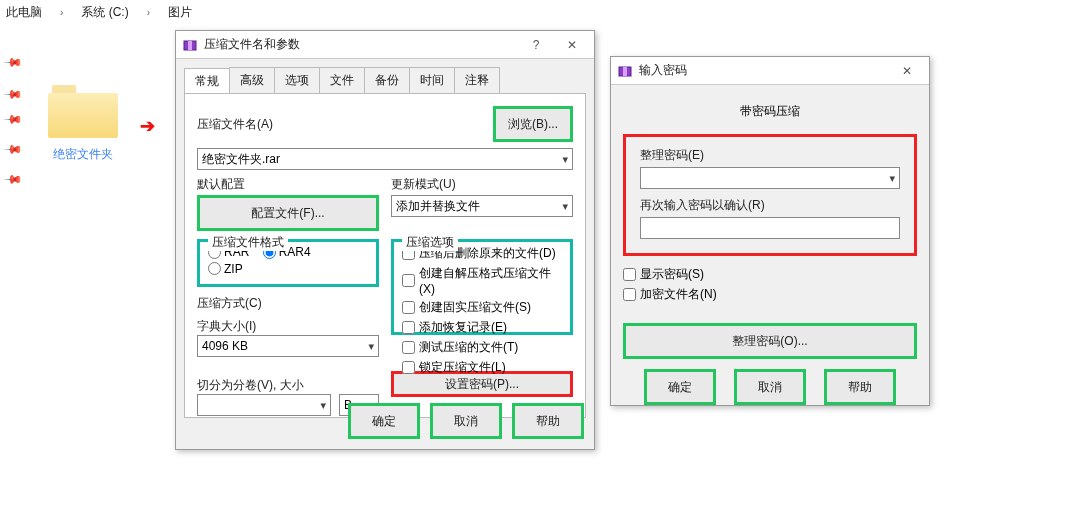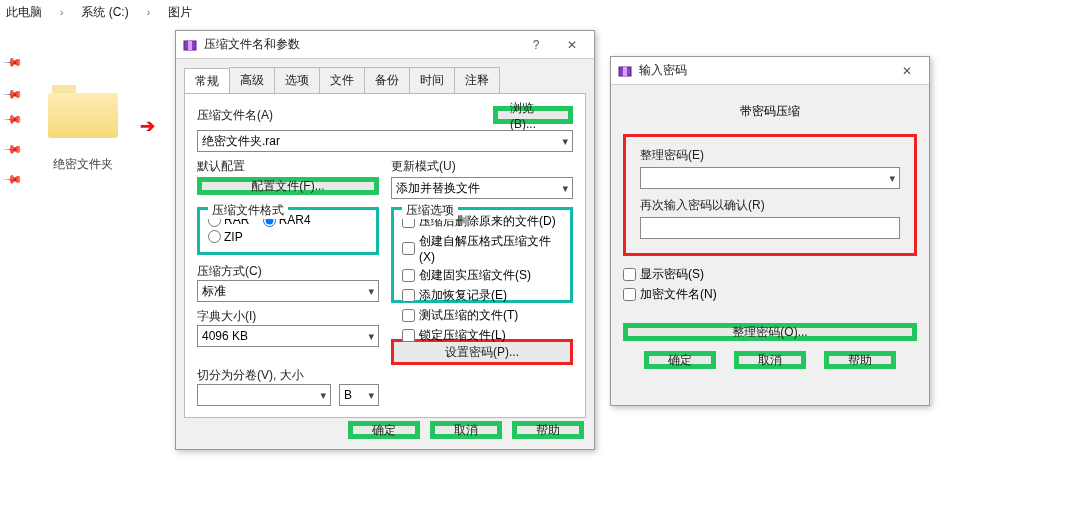--- a/index.html
+++ b/index.html
@@ -9,21 +9,21 @@
   .breadcrumb { display: flex; align-items: center; gap: 18px; padding: 4px 6px; color: #222; }
   .breadcrumb .sep { color: #666; font-size: 10px; }
 
   
   .left-area { position: absolute; left: 0; top: 28px; width: 170px; }
   .pin { position: absolute; left: 6px; color: #888; transform: rotate(45deg); }
   .folder-item { position: absolute; left: 38px; top: 55px; width: 90px; text-align: center; }
   .folder-icon { width: 70px; height: 55px; margin: 0 auto; position: relative; }
   .folder-tab { position: absolute; top: 2px; left: 4px; width: 24px; height: 10px; background: #f8e3a0; border-radius: 2px 2px 0 0; }
   .folder-body { position: absolute; top: 10px; left: 0; width: 70px; height: 45px; background: linear-gradient(#fdedb5,#f8d97a); border-radius: 2px; }
-  .folder-label { margin-top: 18px; color: #404040; }
+  .folder-label { margin-top: 8px; color: #3b82f6; }
   .arrow { position: absolute; left: 140px; top: 115px; color: #e11; font-size: 18px; font-weight: bold; }
 
   
   .dialog { position: absolute; background: #f0f0f0; border: 1px solid #999; box-shadow: 2px 2px 6px rgba(0,0,0,.25); }
   .titlebar { display: flex; align-items: center; background: #fff; border-bottom: 1px solid #ccc; height: 28px; padding: 0 4px 0 6px; }
   .titlebar .ticon { width: 16px; height: 16px; margin-right: 6px; display: inline-flex; align-items: center; justify-content: center; }
   .titlebar .title { flex: 1; color: #222; }
   .titlebar .winbtn { width: 36px; height: 24px; display: inline-flex; align-items: center; justify-content: center; color: #555; }
 
   
@@ -31,21 +31,21 @@
   .tabs { display: flex; padding: 8px 8px 0 8px; background: #f0f0f0; }
   .tab { padding: 4px 10px; border: 1px solid #bbb; border-bottom: none; background: #f0f0f0; color: #222; margin-right: -1px; }
   .tab.active { background: #fff; position: relative; top: 1px; }
   .tab-body { background: #fff; margin: 0 8px 8px 8px; border: 1px solid #bbb; padding: 12px; height: 325px; position: relative; }
 
   .row { display: flex; align-items: center; gap: 8px; margin-bottom: 6px; }
   .lbl { color: #222; }
   .text-input { border: 1px solid #888; background: #fff; height: 22px; padding: 2px 4px; width: 100%; }
   .combo { border: 1px solid #888; background: #fff; height: 22px; padding: 1px 18px 1px 4px; width: 100%; position: relative; display: flex; align-items: center; }
   .combo::after { content: "▾"; position: absolute; right: 4px; color: #444; font-size: 11px; }
-  .btn { border: 5px solid #22c55e; background: #e9e9e9; height: 18px; padding: 0 12px; display: inline-flex; align-items: center; justify-content: center; color: #222; }
+  .btn { border: 3px solid #22c55e; background: #e9e9e9; height: 36px; padding: 0 12px; display: inline-flex; align-items: center; justify-content: center; color: #222; }
   .btn-wide { width: 100%; }
 
   .group { border: 3px solid #14b8a6; padding: 3px 8px 6px 8px; margin-bottom: 8px; position: relative; }
   .group > .glabel { position: absolute; top: -8px; left: 8px; background: #fff; padding: 0 4px; color: #222; }
   .radiogrp label { margin-right: 10px; display: inline-flex; align-items: center; gap: 3px; }
   .chk { display: flex; align-items: center; gap: 4px; margin-bottom: 3px; }
   input[type=radio], input[type=checkbox] { margin: 0; width: 13px; height: 13px; }
 
   .two-col { display: flex; gap: 12px; }
   .col { flex: 1; }
@@ -150,23 +150,20 @@
               <input type="radio" name="fmt" checked="" style="">
               <span>RAR4</span>
             </label>
           <label>
               <input type="radio" name="fmt" style="">
               <span>ZIP</span>
             </label>
         </div>
 
         <div class="lbl">压缩方式(C)</div>
-        <div class="combo">
-            <span>标准</span>
-          </div>
 
         <div class="lbl" style="margin-top:6px">字典大小(I)</div>
         <div class="combo">
             <span>4096 KB</span>
           </div>
 
         <div class="lbl" style="margin-top:20px">切分为分卷(V), 大小</div>
         <div class="row">
           <div class="combo" style="flex:2">
               <span></span>

